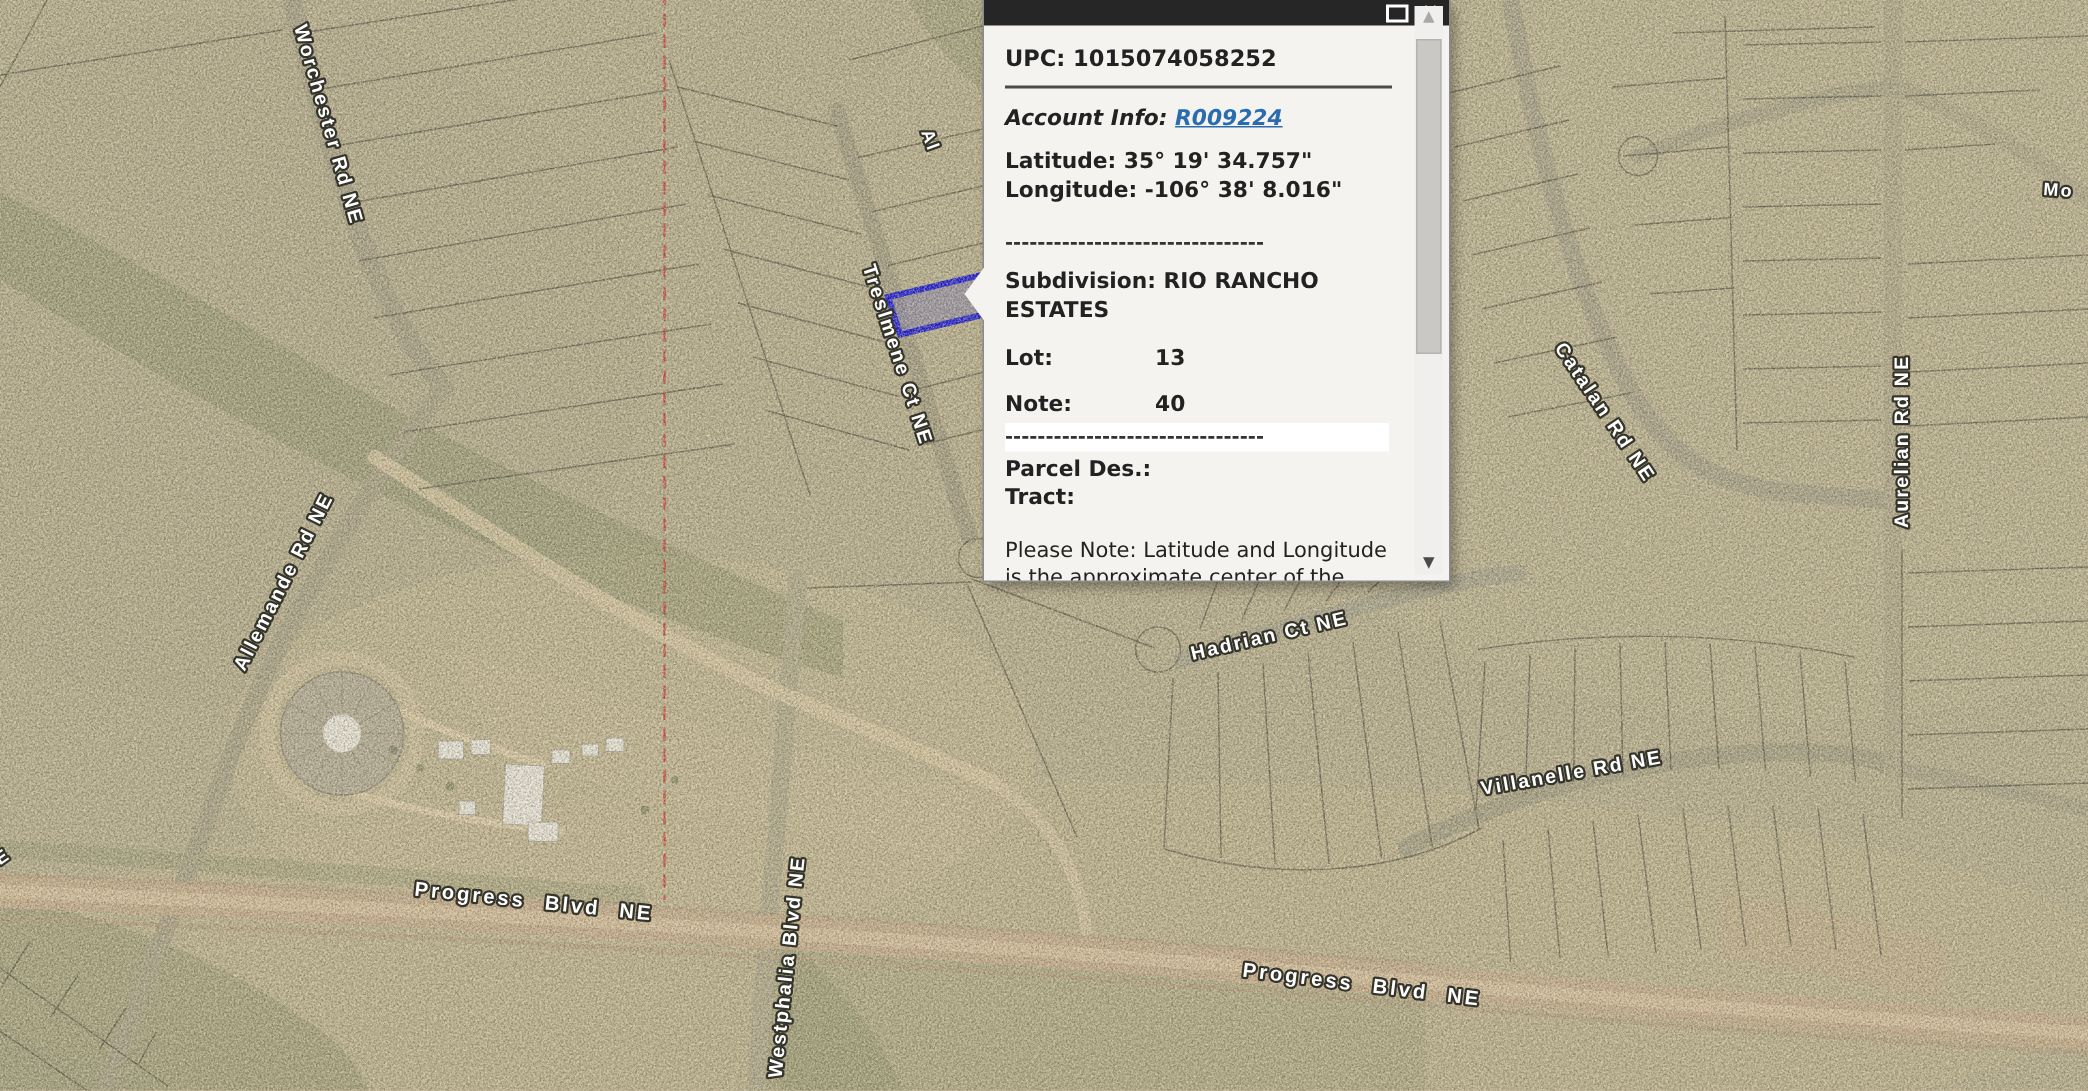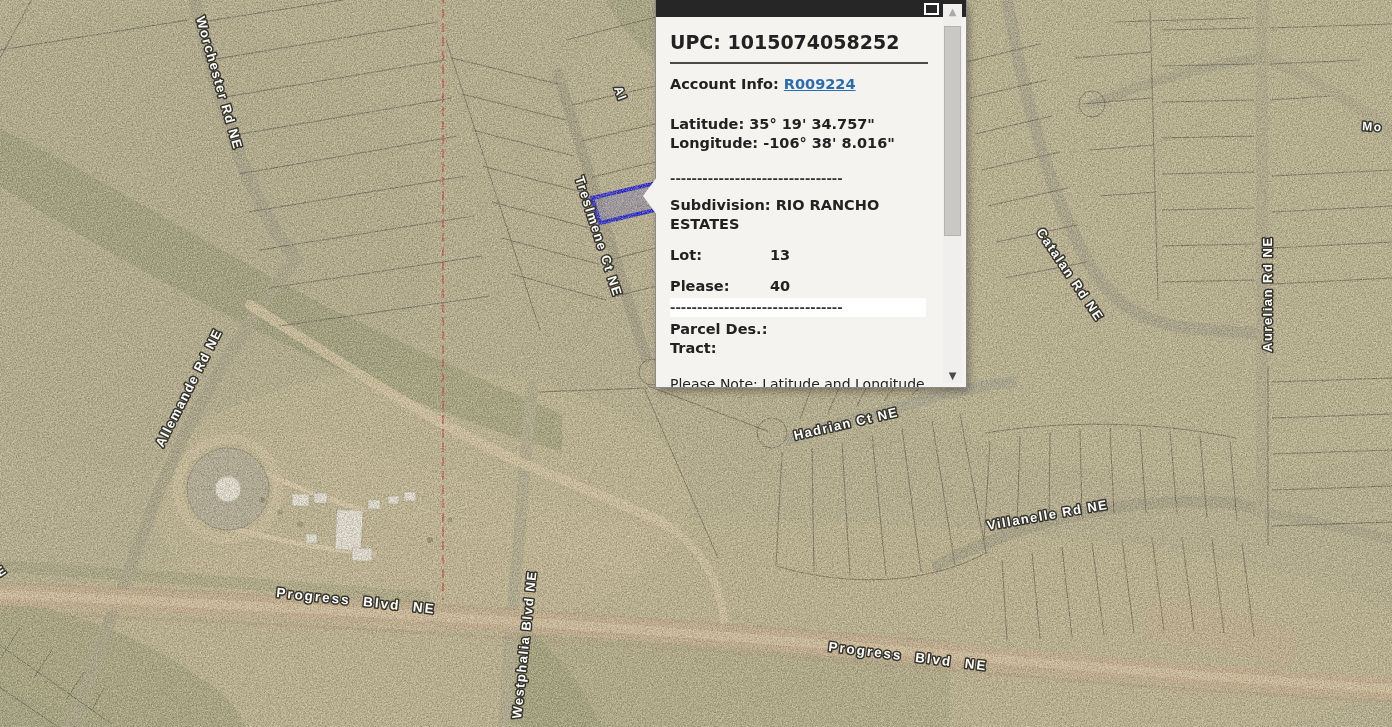--- a/index.html
+++ b/index.html
@@ -17,23 +17,23 @@
   .popup::before{content:"";position:absolute;left:-13px;top:177px;width:0;height:0;
          border-style:solid;border-width:19px 14px 19px 0;
          border-color:transparent #f4f3f0 transparent transparent;}
   .titlebar{position:absolute;left:0;top:0;right:0;height:17px;background:#262626;
          display:flex;align-items:center;justify-content:flex-end;gap:9px;padding-right:7px;box-sizing:border-box;}
   .win-restore{width:11px;height:8px;border:2px solid #fff;background:transparent;display:inline-block;}
   .win-close{color:#fff;font-weight:bold;font-size:13px;line-height:13px;cursor:pointer;
          font-family:"DejaVu Sans",sans-serif;}
   .popup-body{position:absolute;left:0;top:17px;right:0;bottom:0;overflow:hidden;
          padding:13px 40px 0 14px;box-sizing:border-box;color:#222;font-size:14.5px;font-weight:bold;line-height:1.32;}
-  .upc{font-size:19px;}
+  .upc{font-size:15px;}
   .hr{border:0;border-top:2px solid #4a4a4a;margin:7px 0 11px 0;width:258px;}
-  .acct{margin-bottom:21px;}
+  .acct{margin-bottom:10px;font-style:italic;}
   .acct a{color:#2a6cae;}
   .sep{font-size:13px;white-space:nowrap;overflow:hidden;max-width:256px;color:#333;margin:17px 0 8px 0;}
   .sep.white{background:#ffffff;margin:2px 0 3px 0;padding:1px 0;}
   .subhead{max-width:250px;}
   .row .lbl{display:inline-block;width:100px;margin-top:12px;}
   .note{font-weight:normal;font-size:14px;margin-top:17px;line-height:1.26;max-width:262px;}
 
   .scrollbar{position:absolute;top:4px;bottom:4px;right:4px;width:19px;background:#f0efed;}
   .sb-up{position:absolute;top:2px;left:0;right:0;text-align:center;font-size:10px;color:#a9a9a9;cursor:pointer;}
   .sb-thumb{position:absolute;top:22px;height:208px;left:1px;right:1px;background:#c9c8c5;border:1px solid #b4b3b0;cursor:pointer;}
@@ -271,21 +271,21 @@
   </div>
   <div class="popup-body">
     <div class="upc">UPC: 1015074058252</div>
     <hr class="hr">
     <div class="acct"><span>Account Info: </span><a href="#">R009224</a></div>
     <div>Latitude: 35° 19' 34.757"</div>
     <div>Longitude: -106° 38' 8.016"</div>
     <div class="sep">--------------------------------</div>
     <div class="subhead">Subdivision: RIO RANCHO ESTATES</div>
     <div class="row"><span class="lbl">Lot:</span><span>13</span></div>
-    <div class="row"><span class="lbl">Please:</span><span>40</span></div>
+    <div class="row"><span class="lbl">Note:</span><span>40</span></div>
     <div class="sep white">--------------------------------</div>
     <div>Parcel Des.:</div>
     <div>Tract:</div>
     <div class="note">Please Note: Latitude and Longitude is the approximate center of the parcel shown.</div>
   </div>
   <div class="scrollbar">
     <div class="sb-up">▲</div>
     <div class="sb-thumb"></div>
     <div class="sb-down">▼</div>
   </div>

